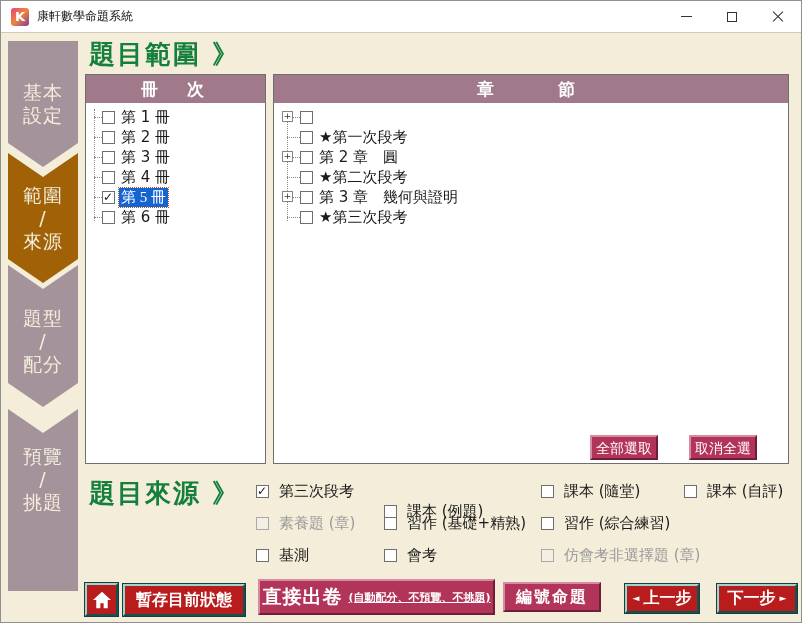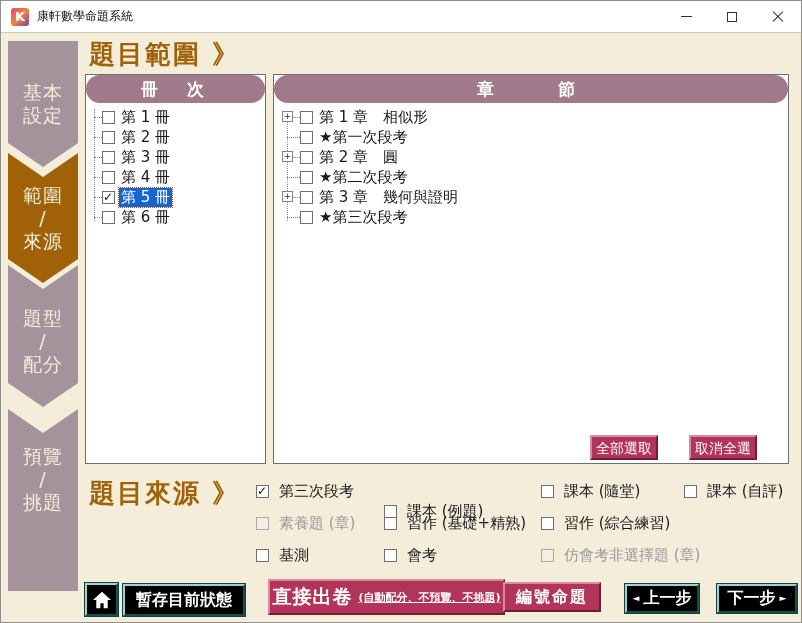--- a/index.html
+++ b/index.html
@@ -39,32 +39,32 @@
   .tab1 { top:0; height:126px;
           clip-path:polygon(0 0,100% 0,100% calc(100% - 24px),50% 100%,0 calc(100% - 24px)); }
   .tab2 { top:112px; height:130px;
           clip-path:polygon(0 0,50% 24px,100% 0,100% calc(100% - 24px),50% 100%,0 calc(100% - 24px)); }
   .tab3 { top:224px; height:142px; padding-top:10px;
           clip-path:polygon(0 0,50% 24px,100% 0,100% calc(100% - 24px),50% 100%,0 calc(100% - 24px)); }
   .tab4 { top:368px; height:182px; justify-content:flex-start; padding-top:36px;
           clip-path:polygon(0 0,50% 24px,100% 0,100% 100%,0 100%); }
 
   
-  .big-heading { position:absolute; color:#a16207; font-size:26px; font-weight:bold;
+  .big-heading { position:absolute; color:#15803d; font-size:26px; font-weight:bold;
                  letter-spacing:2px; }
   .heading-scope { left:88px; top:3px; }
   .heading-source { left:88px; top:442px; }
 
   
   .panel { position:absolute; top:40px; background:#ffffff; border:1px solid #6f6f6f; }
   .panel-volumes { left:84px; width:181px; height:390px; }
   .panel-chapters { left:272px; width:516px; height:390px; }
   .panel-header { height:28px; background:#a0798a; color:#ffffff; font-size:17px;
                   font-weight:bold; display:flex; align-items:center; justify-content:center;
-                  letter-spacing:6px;border-radius:14px; }
+                  letter-spacing:6px; }
   .panel-body { position:relative; width:100%; height:calc(100% - 28px); overflow:hidden;
                 padding-top:4px; }
 
   
   .tree { position:relative; }
   .trow { position:relative; height:20px; display:flex; align-items:center; }
   .vol-tree .trow { padding-left:16px; }
   .chap-tree .trow { padding-left:26px; }
   .vline { position:absolute; border-left:1px dotted #8a8a8a; }
   .vol-vline { left:8px; top:2px; height:112px; }
@@ -75,44 +75,44 @@
   .expander { position:absolute; left:8px; top:4px; width:11px; height:11px; background:#fff;
               border:1px solid #848484; color:#333; font-size:9px; line-height:9px;
               display:flex; align-items:center; justify-content:center; z-index:2; }
   .cbx { flex:0 0 13px; width:13px; height:13px; background:#fff; border:1px solid #6f6f6f;
          position:relative; margin-right:4px; z-index:2; }
   .cbx .mark { position:absolute; left:0px; top:-2px; font-size:12px; font-weight:bold;
                color:#111; display:none; }
   .cbx.checked .mark { display:block; }
   .cbx.disabled { background:#f3efe2; border-color:#a9a9a9; }
   .tlabel { font-size:15px; color:#1a1a1a; white-space:nowrap; padding:0 2px; }
-  .tlabel.selected { background:#1464d2; color:#ffffff; outline:1px dotted #b0502a; }
+  .tlabel.selected { background:#1464d2; color:#ffffff; outline:1px dotted #b0502a;font-family:Liberation Serif, serif; }
 
   
   .btn-crimson { background:#b23459; color:#fff; text-align:center; cursor:default;
                  border-style:solid; border-width:2px;
                  border-color:#d58ba2 #6e1f36 #6e1f36 #d58ba2; }
-  .btn-teal { background:#000000; color:#fff; text-align:center; cursor:default;
+  .btn-teal { background:#b91c1c; color:#fff; text-align:center; cursor:default;
               border-style:solid; border-width:2px;
               border-color:#9fd3cd #15514f #15514f #9fd3cd; outline:1px solid #163f3e; }
   .sel-buttons { position:absolute; bottom:3px; height:25px; font-size:14px; line-height:20px;
                  width:68px; display:flex; align-items:center; justify-content:center; }
   .btn-select-all { right:130px; }
   .btn-deselect-all { right:31px;margin-left:33px; }
 
   
   .source-item { position:absolute; display:flex; align-items:center; }
   .source-item .slabel { font-size:15px; color:#1a1a1a; margin-left:6px; white-space:nowrap; }
   .source-item.disabled .slabel { color:#9a9a9a; }
 
   
   .footer-btn { position:absolute; display:flex; align-items:center; justify-content:center; }
   .btn-home { left:84px; top:549px; width:33px; height:33px; }
   .btn-save { left:122px; top:550px; height:32px; padding:0 11px; font-size:16px; font-weight:bold; }
-  .btn-direct { left:267px; top:545px; width:237px; height:36px; gap:6px; }
+  .btn-direct { left:257px; top:545px; width:237px; height:36px; gap:6px; }
   .btn-direct .main { font-size:19px; font-weight:bold; letter-spacing:1px; }
   .btn-direct .sub { font-size:11px; font-weight:bold;text-decoration:underline; }
   .btn-number { left:502px; top:548px; width:98px; height:30px; font-size:16px; font-weight:bold;
                 letter-spacing:2px; }
   .btn-prev { left:624px; top:550px; width:74px; height:29px; font-size:16px; font-weight:bold; gap:4px; }
   .btn-next { left:716px; top:550px; width:80px; height:29px; font-size:16px; font-weight:bold; gap:4px; }
   .arrow-glyph { font-size:9px; line-height:9px; }
 </style>
 </head>
 <body>
@@ -204,21 +204,20 @@
 
     <div class="panel panel-chapters">
       <div class="panel-header" style="letter-spacing:10px;">章　　節</div>
       <div class="panel-body">
         <div class="tree chap-tree">
           <div class="vline chap-vline"></div>
           <div class="trow">
             <span class="stub"></span>
             <span class="expander">+</span>
             <span class="cbx"></span>
-            <span class="tlabel">第 1 章　相似形</span>
           </div>
           <div class="trow">
             <span class="stub"></span>
             <span class="cbx"></span>
             <span class="tlabel">★第一次段考</span>
           </div>
           <div class="trow">
             <span class="stub"></span>
             <span class="expander">+</span>
             <span class="cbx"></span>

